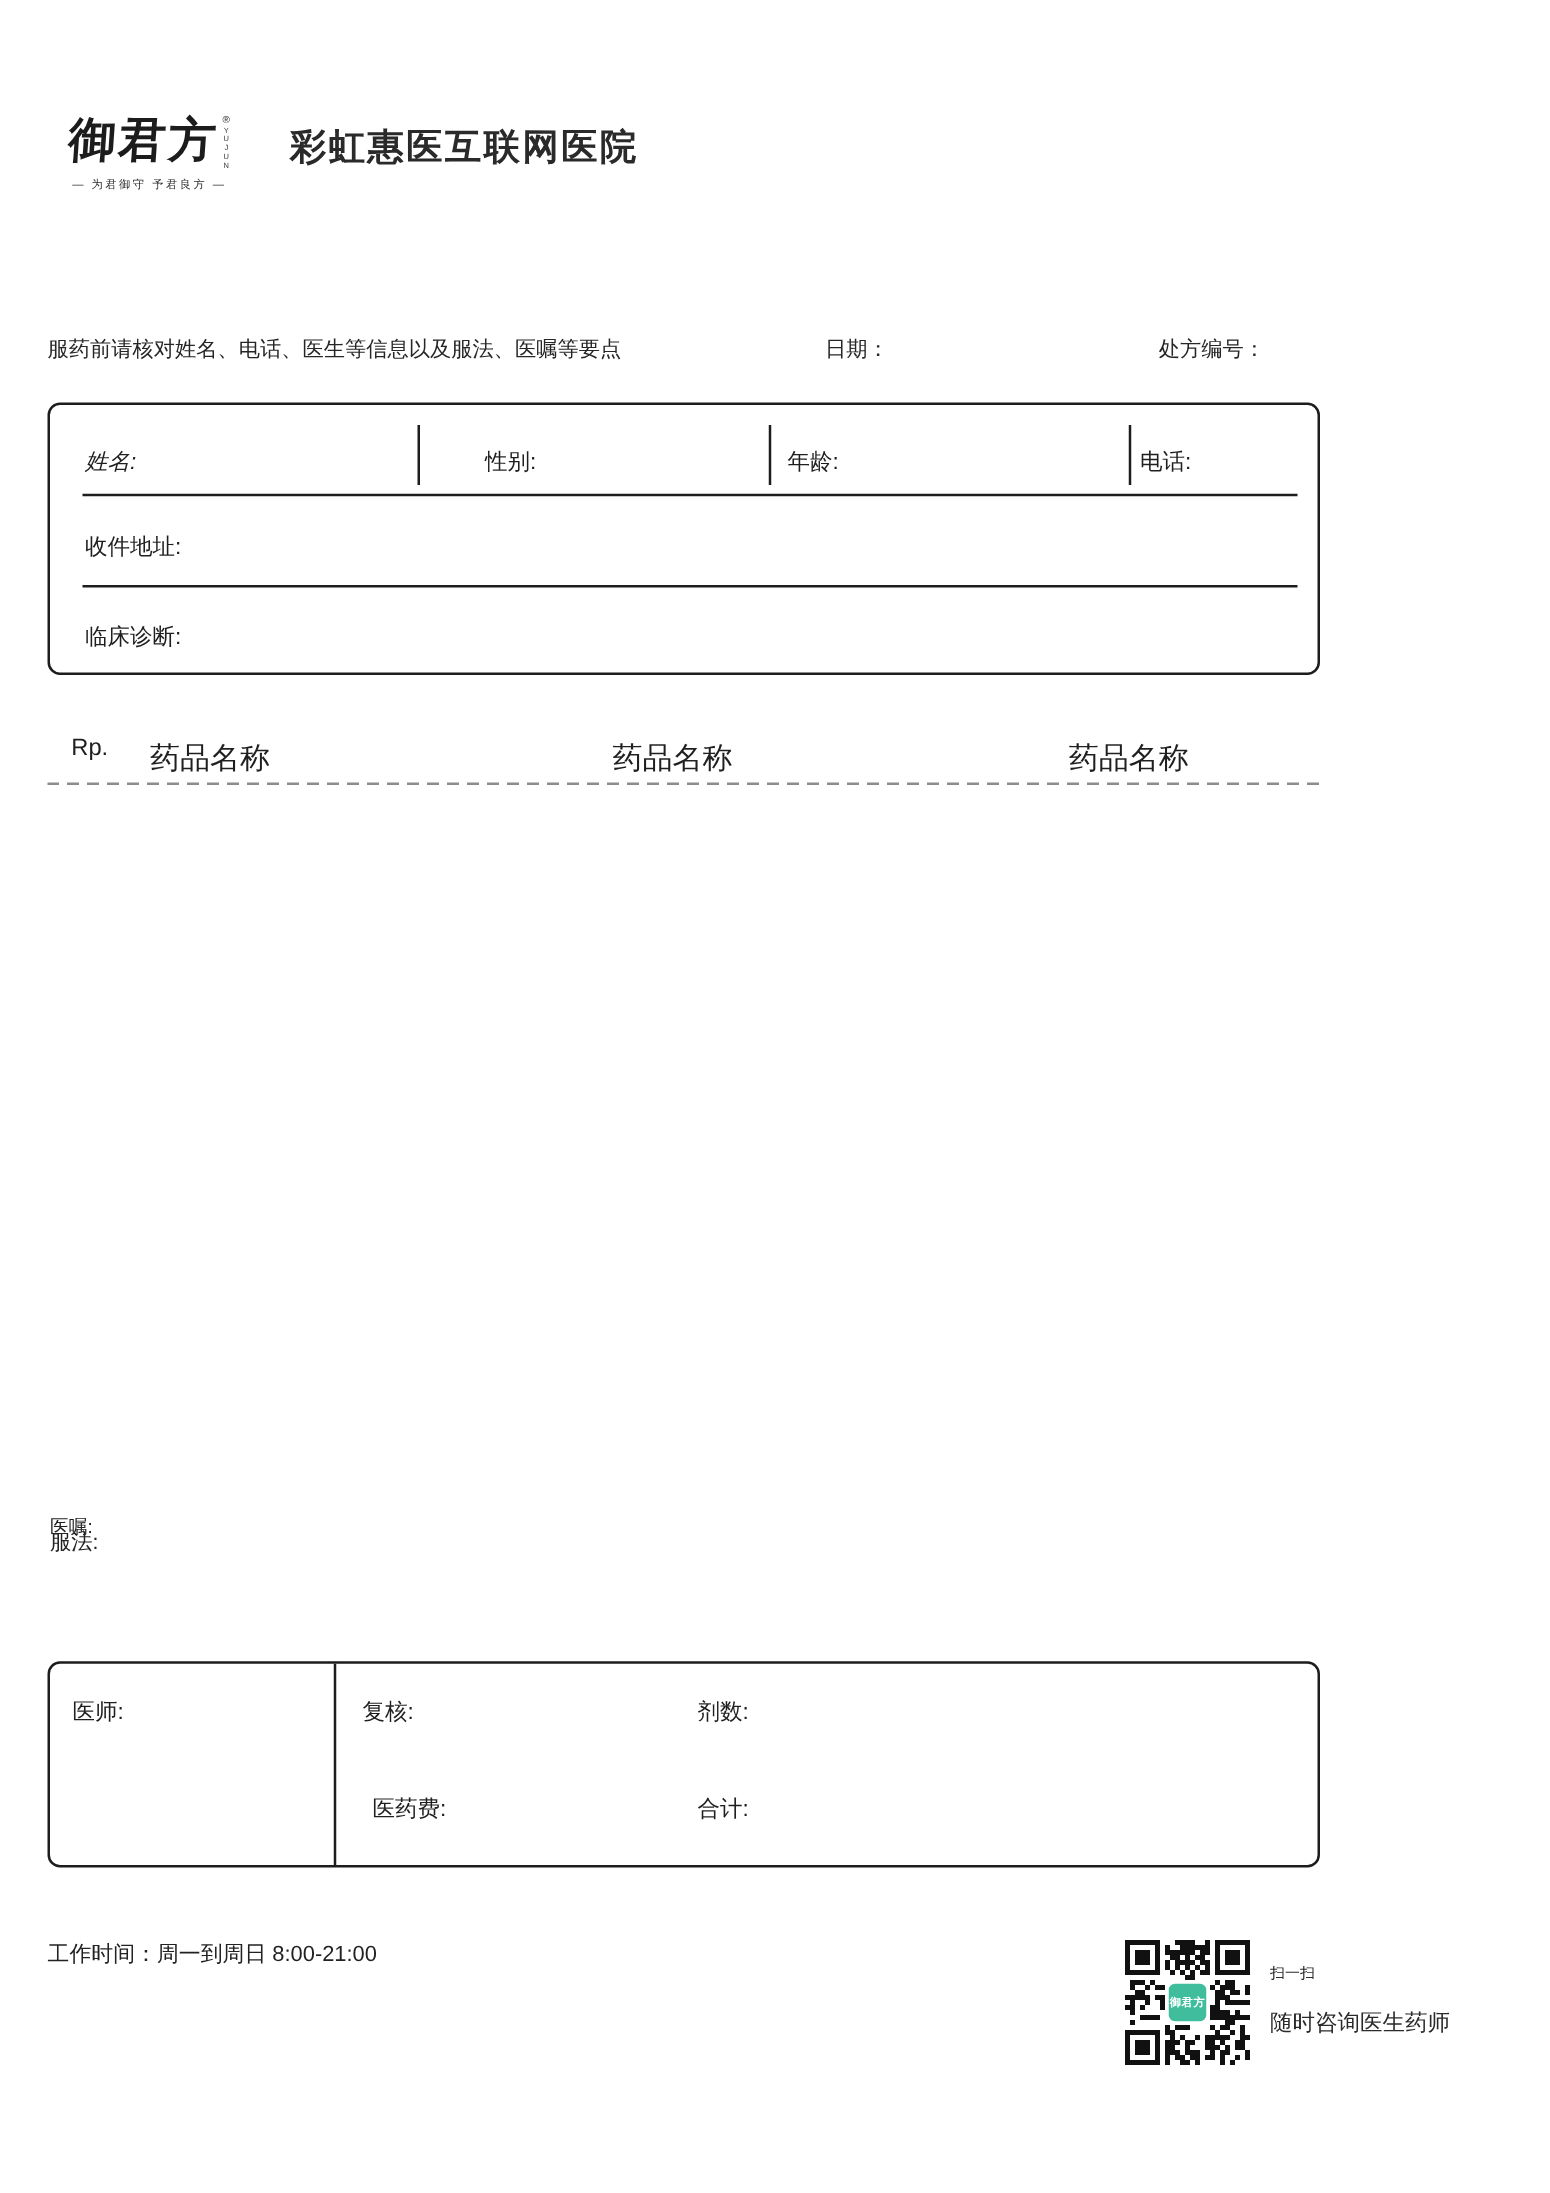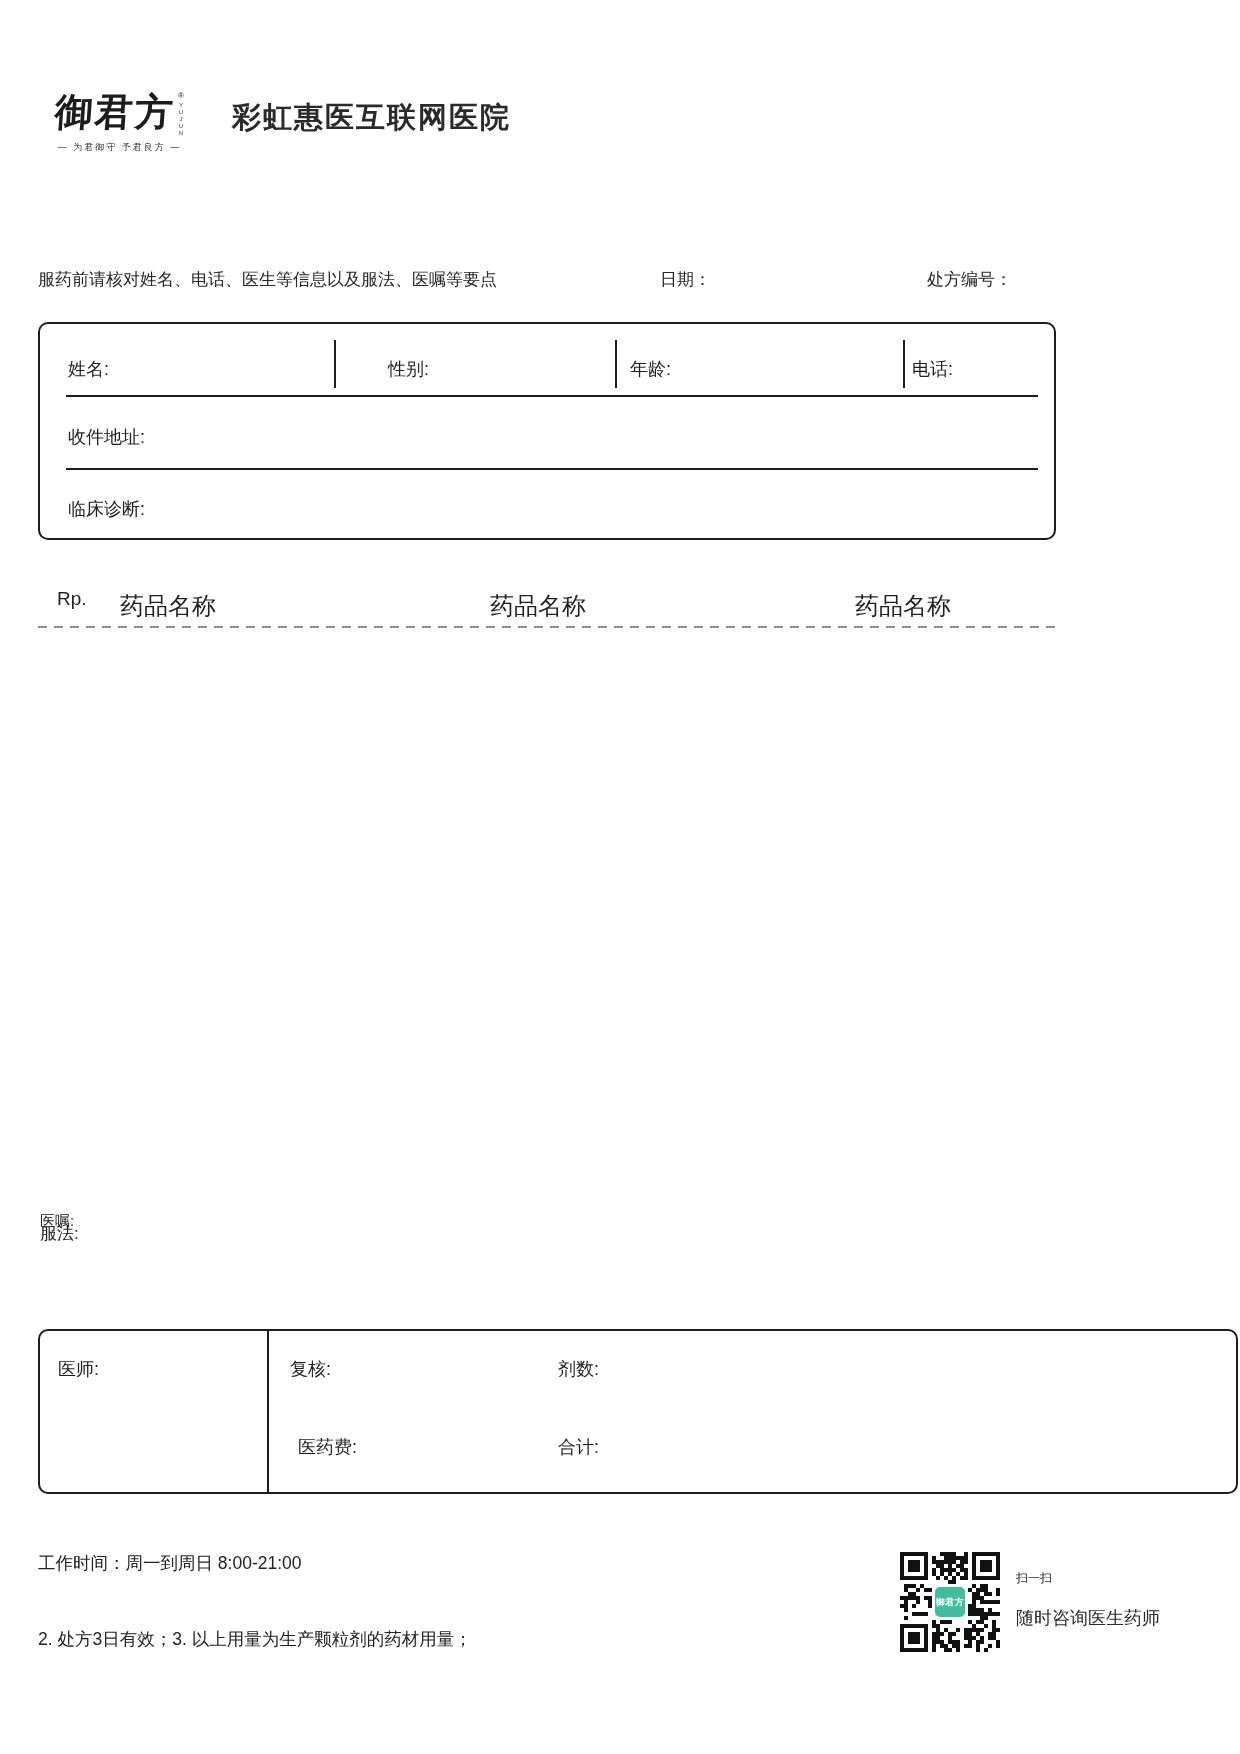--- a/index.html
+++ b/index.html
@@ -35,21 +35,21 @@
   
   .notice{position:absolute;left:38px;top:268px;font-size:17px;color:#262626;}
   .date-label{position:absolute;left:660px;top:268px;font-size:17px;color:#262626;}
   .rxno-label{position:absolute;left:927px;top:268px;font-size:17px;color:#262626;}
   
   .patient-box{
     position:absolute;left:38px;top:322px;width:1018px;height:218px;
     border:2.5px solid #1d1d1d;border-radius:10px;box-sizing:border-box;
   }
   .pb-label{position:absolute;font-size:18px;color:#1f1f1f;white-space:nowrap;}
-  .pb-name{left:28px;top:33px;}
+  .pb-name{left:28px;top:33px;font-style:italic;}
   .pb-gender{left:300px;top:33px;margin-left:48px;}
   .pb-age{left:590px;top:33px;}
   .pb-phone{left:872px;top:33px;}
   .pb-vsep{position:absolute;top:16px;height:48px;width:1.8px;background:#1d1d1d;}
   .pb-vsep1{left:294px;}
   .pb-vsep2{left:575px;}
   .pb-vsep3{left:863px;}
   .pb-hline{position:absolute;left:26px;right:16px;height:2.2px;background:#1d1d1d;}
   .pb-hline1{top:71px;}
   .pb-hline2{top:144px;}
@@ -63,21 +63,21 @@
   .drug-col3{left:855px;}
   .dash-line{
     position:absolute;left:38px;top:626px;width:1018px;height:2.4px;
     background-image:repeating-linear-gradient(90deg,#8c8c8c 0 9px,transparent 9px 16px);
   }
   
   .usage-label{position:absolute;left:40px;top:1222px;font-size:17px;color:#222;}
   .advice-label{position:absolute;left:40px;top:1212px;font-size:15px;color:#222;}
   
   .signoff-box{
-    position:absolute;left:38px;top:1329px;width:1200px;height:165px;
+    position:absolute;left:38px;top:1329px;width:1018px;height:165px;
     border:2.5px solid #1d1d1d;border-radius:10px;box-sizing:border-box;
   }
   .so-divider{position:absolute;left:227px;top:0;bottom:0;width:2px;background:#1d1d1d;}
   .so-label{position:absolute;font-size:18px;color:#1f1f1f;white-space:nowrap;}
   .so-doctor{left:18px;top:26px;}
   .so-review{left:250px;top:26px;}
   .so-doses{left:518px;top:26px;}
   .so-fee{left:258px;top:104px;}
   .so-total{left:518px;top:104px;}
   
@@ -145,21 +145,20 @@
   <div class="signoff-box">
     <span class="so-divider"></span>
     <span class="so-label so-doctor">医师:</span>
     <span class="so-label so-review">复核:</span>
     <span class="so-label so-doses">剂数:</span>
     <span class="so-label so-fee">医药费:</span>
     <span class="so-label so-total">合计:</span>
   </div>
 
   <div class="foot-line foot-hours">工作时间：周一到周日 8:00-21:00</div>
-  <div class="foot-line foot-note2">2. 处方3日有效；3. 以上用量为生产颗粒剂的药材用量；</div>
 
   <div class="qr-wrap">
     <svg width="100" height="100" viewBox="0 0 100 100" xmlns="http://www.w3.org/2000/svg">
         <rect x="40" y="0" width="4" height="4" fill="#111"></rect>
         <rect x="44" y="0" width="4" height="4" fill="#111"></rect>
         <rect x="48" y="0" width="4" height="4" fill="#111"></rect>
         <rect x="52" y="0" width="4" height="4" fill="#111"></rect>
         <rect x="64" y="0" width="4" height="4" fill="#111"></rect>
         <rect x="32" y="4" width="4" height="4" fill="#111"></rect>
         <rect x="44" y="4" width="4" height="4" fill="#111"></rect>

